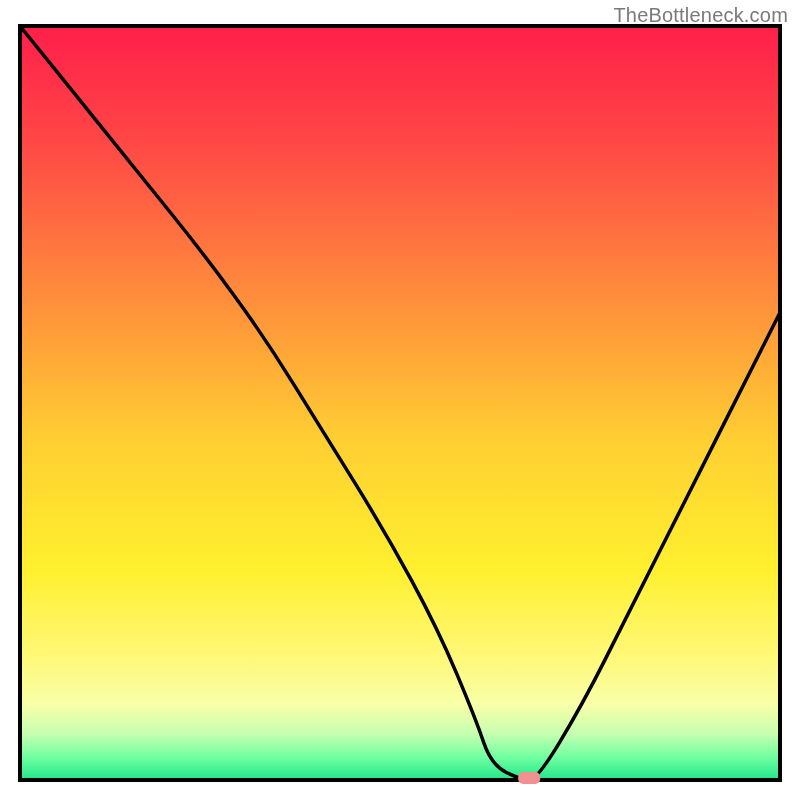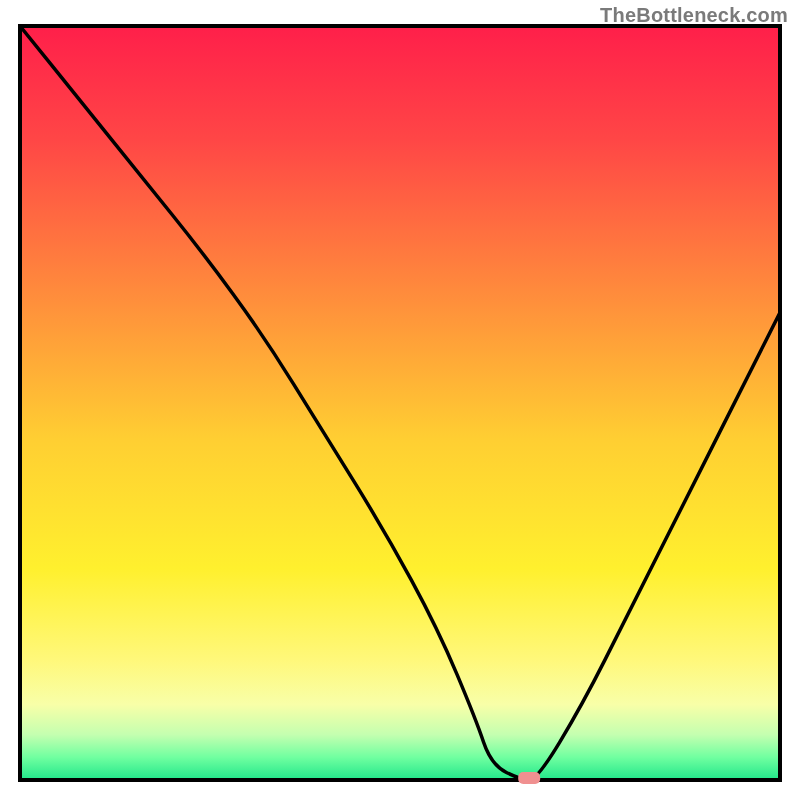--- a/index.html
+++ b/index.html
@@ -9,21 +9,21 @@
     height: 800px;
     background: #ffffff;
     overflow: hidden;
   }
   .watermark {
     position: absolute;
     top: 4px;
     right: 12px;
     font-family: Arial, Helvetica, sans-serif;
     font-size: 20px;
-    font-weight: 700;
+    font-weight: 400;
     color: #7a7a7a;
     letter-spacing: 0.2px;
     z-index: 3;
   }
   svg.chart {
     position: absolute;
     left: 0;
     top: 0;
   }
 </style>

